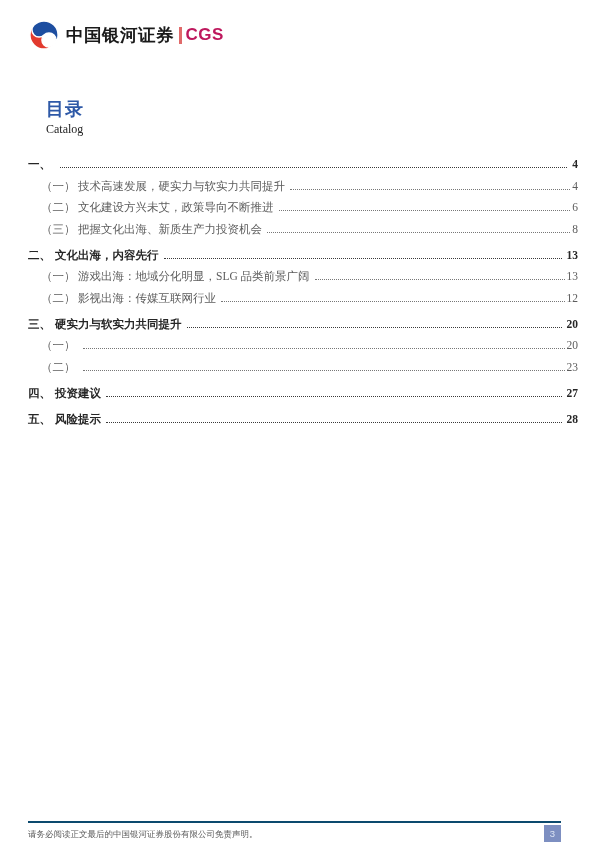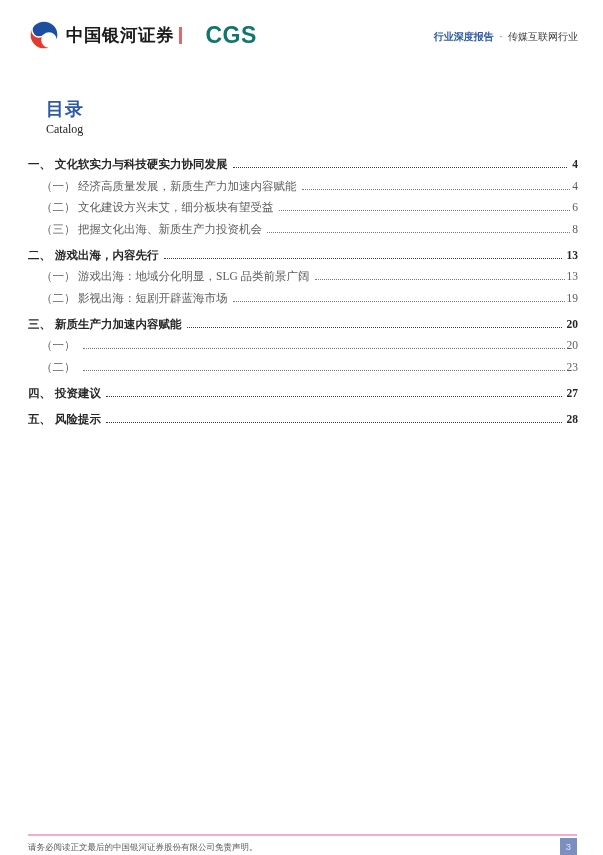--- a/index.html
+++ b/index.html
@@ -31,24 +31,23 @@
     letter-spacing: 0.5px;
   }
   .brand-divider {
     width: 2.5px; height: 17px;
     background: var(--divider-color, #e06a6a);
     margin: 0 4px 0 5px;
   }
   .brand-en {
     font-family: "Liberation Sans", "DejaVu Sans", sans-serif;
     font-weight: bold;
-    font-size: 23px;
-    color: #0f766e;
+    font-size: 17px;
+    color: #be185d;
     letter-spacing: 0.5px;
-    margin-left: 20px;
   }
   .header-right { font-size: 10px; white-space: nowrap; padding-top: 4px; }
   .report-type { color: var(--accent, #2e59a7); font-weight: bold; }
   .header-sep { color: #555; margin: 0 3px; }
   .industry { color: #3a3a3a; }
 
   
   .title-block {
     display: flex;
     align-items: flex-start;
@@ -104,24 +103,23 @@
   .lv1 .toc-leader {
     border-bottom: 1.5px dotted #3a3a3a;
     margin-right: 5px;
   }
   .toc-page { white-space: nowrap; text-align: right; }
 
   
   .footer {
     position: absolute;
     left: 28px;
-    right: 26px;
+    right: 42px;
     top: 821px;
-    border-top: 2px solid #f9a8d4;
-    margin-top: 13px;
+    border-top: 2px solid #0c4a6e;
   }
   .footer-disclaimer {
     font-size: 8.5px;
     color: #5c5c5c;
     padding-top: 6px;
   }
   .footer-page-badge {
     position: absolute;
     right: 0;
     top: 2px;
@@ -147,81 +145,75 @@
           <g transform="rotate(-45 50 50)">
             <path d="M50,3 A47,47 0 1 0 50,97 A23.5,23.5 0 0 1 50,50 A23.5,23.5 0 0 0 50,3 Z" fill="#e23a2e" stroke="#ffffff" stroke-width="5"></path>
             <path d="M50,3 A47,47 0 1 1 50,97 A23.5,23.5 0 0 0 50,50 A23.5,23.5 0 0 1 50,3 Z" fill="#1d4ea0" stroke="#ffffff" stroke-width="5"></path>
           </g>
         </svg>
       </span>
       <span class="brand-cn">中国银河证券</span>
       <span class="brand-divider"></span>
       <span class="brand-en">CGS</span>
     </div>
-    <div class="header-right">
-      <span class="report-type">行业深度报告</span>
-      <span class="header-sep">·</span>
-      <span class="industry">传媒互联网行业</span>
-    </div>
   </div>
 
   <div class="title-block">
     <div class="title-bar"></div>
     <div>
       <div class="title-cn">目录</div>
       <div class="title-en">Catalog</div>
     </div>
   </div>
 
   <div class="toc">
       <div class="toc-row lv1">
         <span class="toc-num">一、</span>
-        <span class="toc-label">文化软实力与科技硬实力协同发展</span>
         <span class="toc-leader"></span>
         <span class="toc-page">4</span>
       </div>
       <div class="toc-row lv2">
         <span class="toc-num">（一）</span>
-        <span class="toc-label">经济高质量发展，新质生产力加速内容赋能</span>
+        <span class="toc-label">技术高速发展，硬实力与软实力共同提升</span>
         <span class="toc-leader"></span>
         <span class="toc-page">4</span>
       </div>
       <div class="toc-row lv2">
         <span class="toc-num">（二）</span>
-        <span class="toc-label">文化建设方兴未艾，细分板块有望受益</span>
+        <span class="toc-label">文化建设方兴未艾，政策导向不断推进</span>
         <span class="toc-leader"></span>
         <span class="toc-page">6</span>
       </div>
       <div class="toc-row lv2">
         <span class="toc-num">（三）</span>
         <span class="toc-label">把握文化出海、新质生产力投资机会</span>
         <span class="toc-leader"></span>
         <span class="toc-page">8</span>
       </div>
       <div class="toc-row lv1">
         <span class="toc-num">二、</span>
-        <span class="toc-label">游戏出海，内容先行</span>
+        <span class="toc-label">文化出海，内容先行</span>
         <span class="toc-leader"></span>
         <span class="toc-page">13</span>
       </div>
       <div class="toc-row lv2">
         <span class="toc-num">（一）</span>
         <span class="toc-label">游戏出海：地域分化明显，SLG 品类前景广阔</span>
         <span class="toc-leader"></span>
         <span class="toc-page">13</span>
       </div>
       <div class="toc-row lv2">
         <span class="toc-num">（二）</span>
-        <span class="toc-label">影视出海：短剧开辟蓝海市场</span>
-        <span class="toc-leader"></span>
-        <span class="toc-page">19</span>
+        <span class="toc-label">影视出海：传媒互联网行业</span>
+        <span class="toc-leader"></span>
+        <span class="toc-page">12</span>
       </div>
       <div class="toc-row lv1">
         <span class="toc-num">三、</span>
-        <span class="toc-label">新质生产力加速内容赋能</span>
+        <span class="toc-label">硬实力与软实力共同提升</span>
         <span class="toc-leader"></span>
         <span class="toc-page">20</span>
       </div>
       <div class="toc-row lv2">
         <span class="toc-num">（一）</span>
         <span class="toc-leader"></span>
         <span class="toc-page">20</span>
       </div>
       <div class="toc-row lv2">
         <span class="toc-num">（二）</span>

